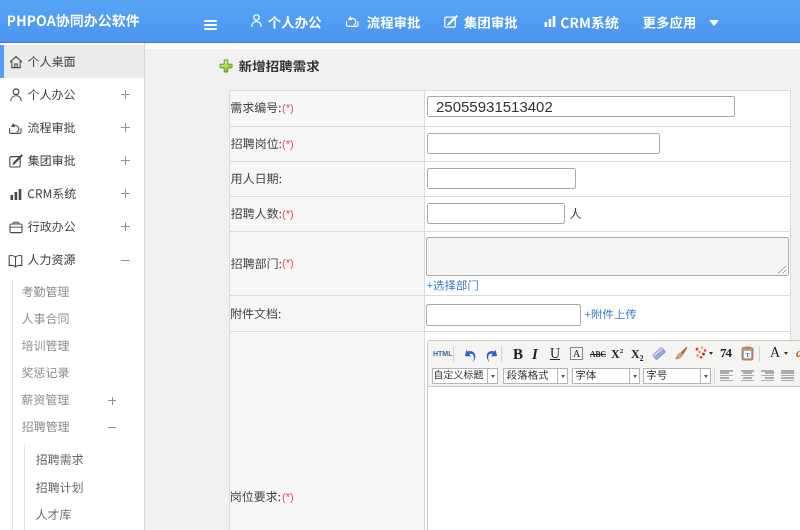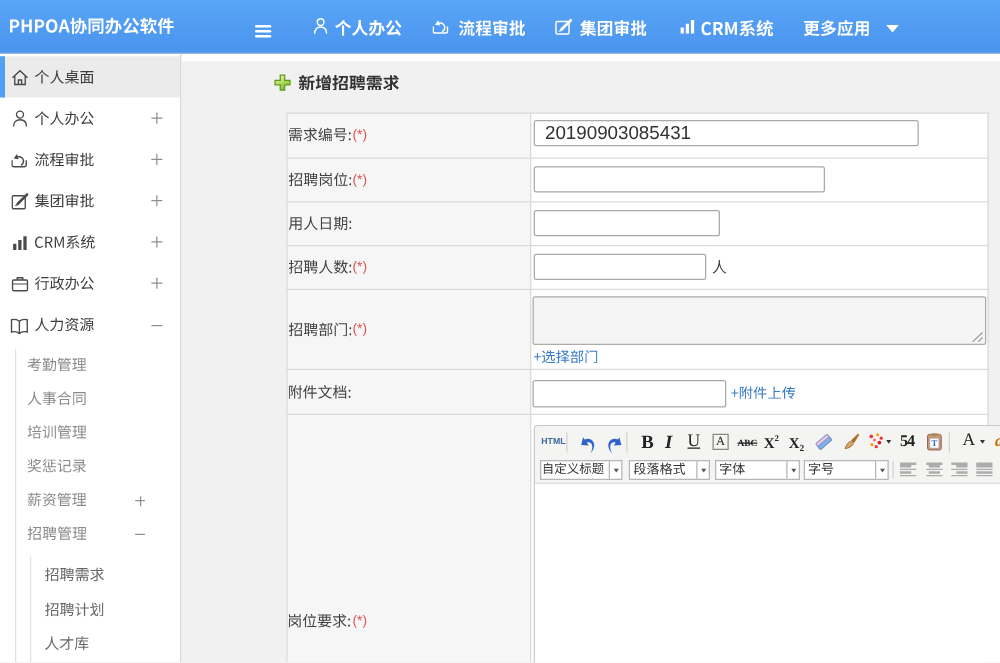--- a/index.html
+++ b/index.html
@@ -135,21 +135,21 @@
 <div class="abs tline" style="left:229px;top:295px;width:562px;height:1px"></div>
 <div class="abs tline" style="left:229px;top:331px;width:562px;height:1px"></div>
 
 <div class="star" style="top:102px">(*)</div>
 <div class="star" style="top:137.5px">(*)</div>
 <div class="star" style="top:207.5px">(*)</div>
 <div class="star" style="top:257px">(*)</div>
 <div class="star" style="top:491px">(*)</div>
 
 <div class="inp" style="left:427px;top:96px;width:308px;height:21px"></div>
-<div class="abs" style="left:436px;top:96px;height:21px;line-height:21px;font-size:15px;color:#333;z-index:5">20190903085431</div>
+<div class="abs" style="left:436px;top:96px;height:21px;line-height:21px;font-size:15px;color:#333;z-index:5">25055931513402</div>
 <div class="inp" style="left:427px;top:133px;width:233px;height:21px"></div>
 <div class="inp" style="left:427px;top:168px;width:149px;height:21px"></div>
 <div class="inp" style="left:427px;top:203px;width:138px;height:21px"></div>
 <div class="inp" style="left:426px;top:304px;width:155px;height:22px"></div>
 
 <div class="inp" style="left:426px;top:237px;width:363px;height:39px;border-color:#ababab;background:#f5f5f5"></div>
 <svg class="abs" style="left:777px;top:265px;z-index:5" width="10" height="9" viewBox="0 0 10 9" stroke="#9a9a9a" stroke-width="1">
     <path d="M9,1 L1,8.5 M9,5 L5.5,8.5"></path>
   </svg>
 
@@ -187,21 +187,21 @@
   <svg class="ico" style="left:266px;top:5px" width="13" height="13" viewBox="0 0 13 13">
       <circle cx="3" cy="3" r="1.5" fill="#e33"></circle>
       <circle cx="8" cy="1.8" r="1.2" fill="#f90"></circle>
       <circle cx="11" cy="4.5" r="1.3" fill="#e33"></circle>
       <circle cx="5.5" cy="6" r="1.2" fill="#f66"></circle>
       <circle cx="9.5" cy="8" r="1.5" fill="#c22"></circle>
       <circle cx="3.5" cy="9.5" r="1.2" fill="#f90"></circle>
       <circle cx="7" cy="11.3" r="1.3" fill="#e33"></circle>
     </svg>
   <div class="abs" style="left:281px;top:11px;width:0;height:0;border:2.8px solid transparent;border-top:3.6px solid #333;z-index:7"></div>
-  <div class="serif" style="left:292px;top:4px;font-size:13px;font-weight:bold;letter-spacing:-1px">54</div>
+  <div class="serif" style="left:292px;top:4px;font-size:13px;font-weight:bold;letter-spacing:-1px">74</div>
   <svg class="ico" style="left:313px;top:5px" width="13" height="15" viewBox="0 0 13 15">
       <rect x="1" y="1.5" width="11" height="12.5" rx="1.5" fill="#c96" stroke="#965" stroke-width="0.8"></rect>
       <rect x="4" y="0.5" width="5" height="2.5" rx="0.8" fill="#a86"></rect>
       <rect x="2.8" y="4.5" width="7.4" height="8" fill="#fff" stroke="#99b" stroke-width="0.6"></rect>
       <text x="6.5" y="11" font-size="7" font-weight="bold" fill="#36c" text-anchor="middle" font-family="Liberation Serif,serif">T</text>
     </svg>
   <div class="tsep" style="left:331px;top:5px;height:16px"></div>
   <div class="serif" style="left:342px;top:4px;font-size:14px">A</div>
   <div class="abs" style="left:356px;top:11px;width:0;height:0;border:2.8px solid transparent;border-top:3.6px solid #333;z-index:7"></div>
   <div class="serif" style="left:368px;top:4px;font-size:13px;font-style:italic;font-weight:bold;color:#c60">a</div>

